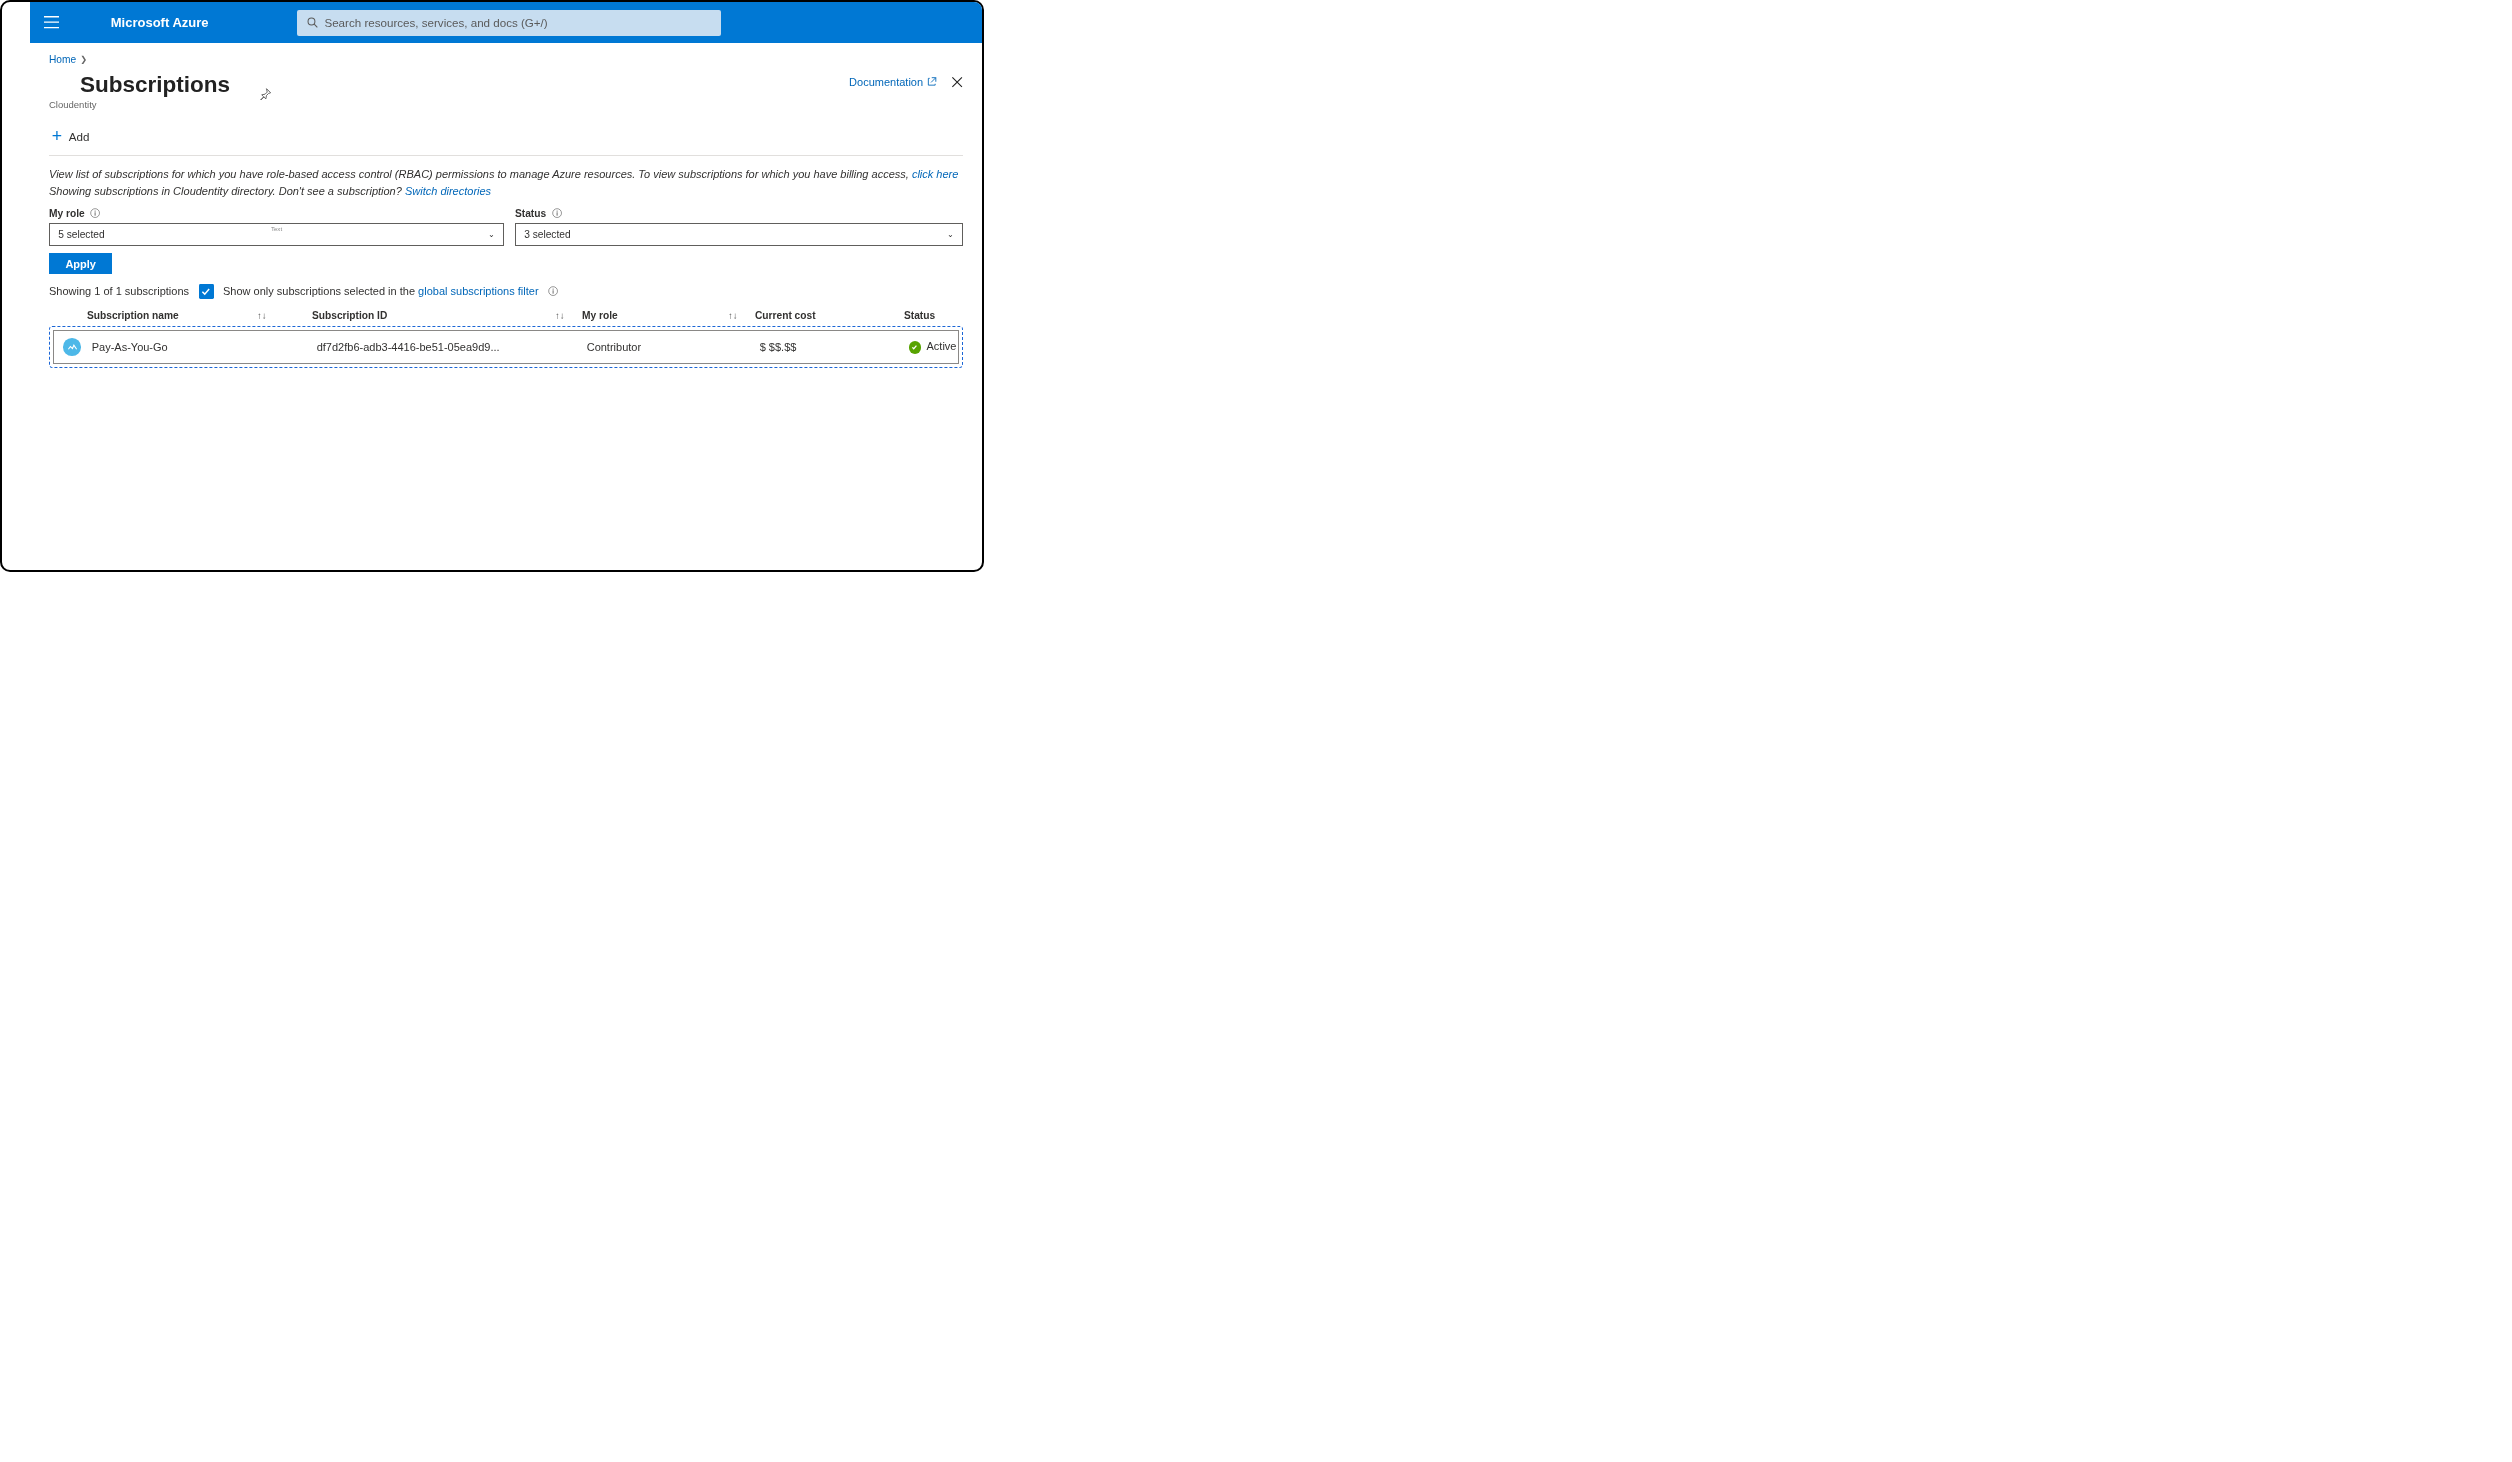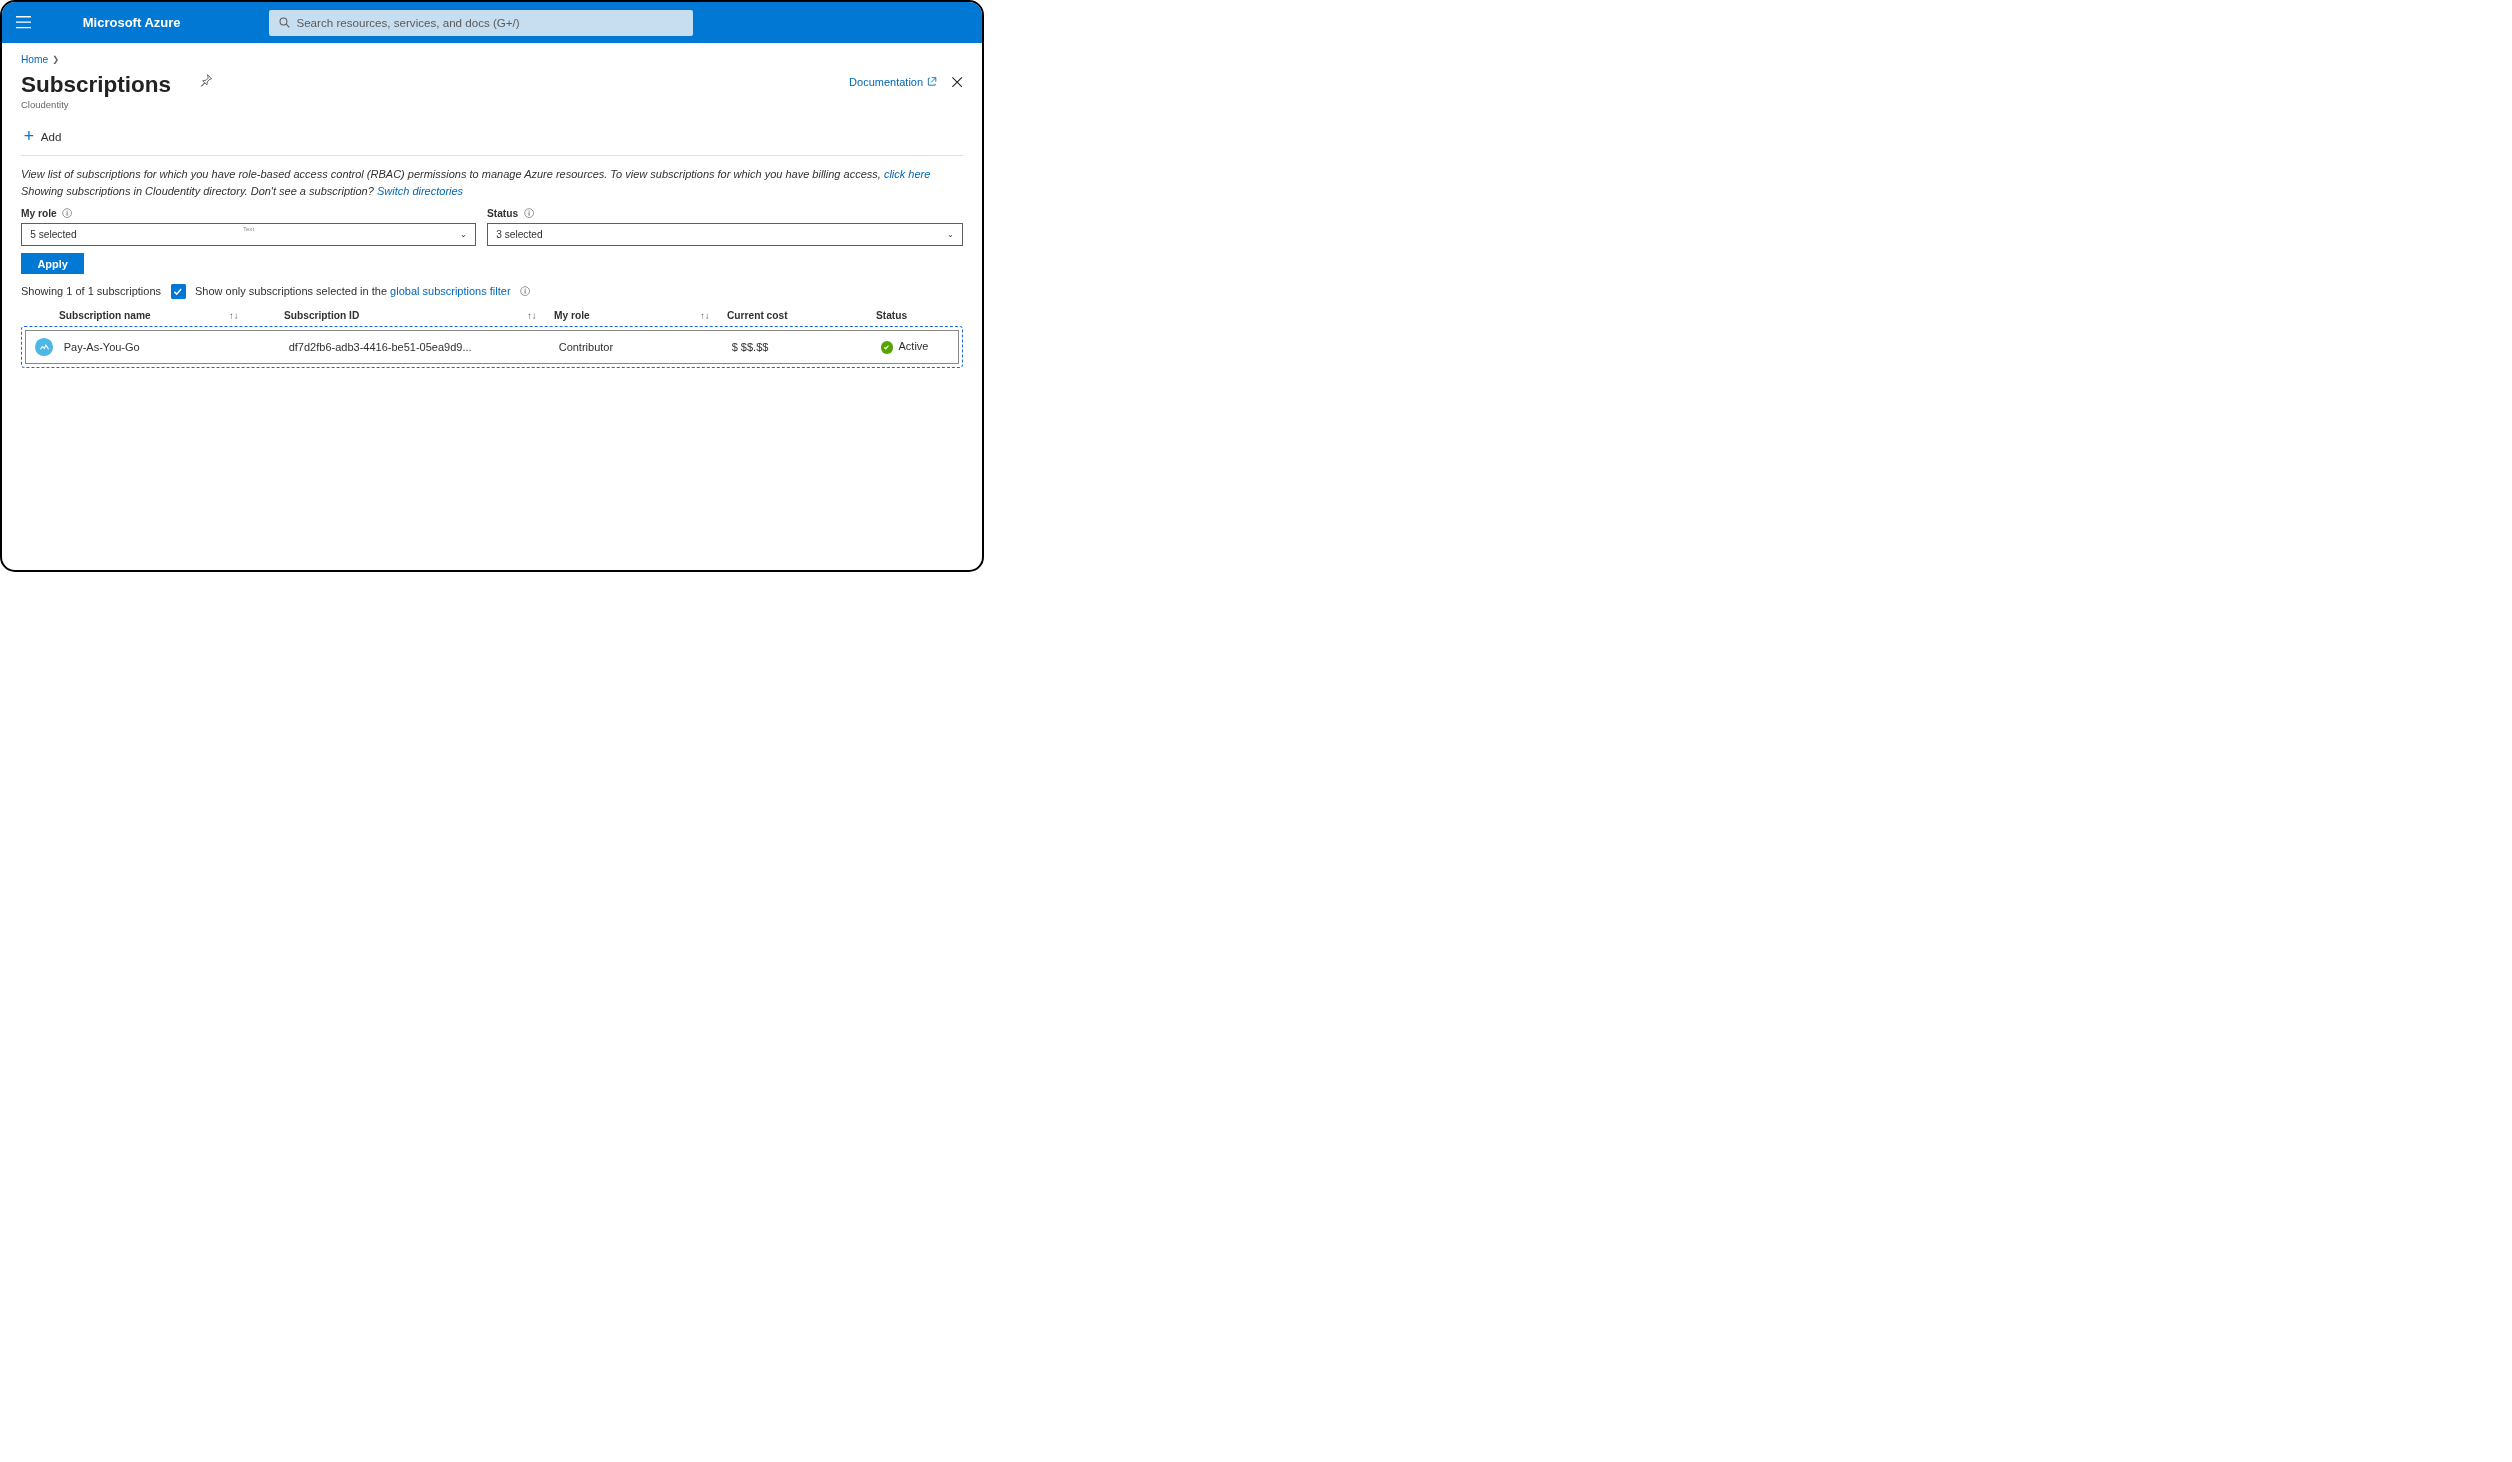--- a/index.html
+++ b/index.html
@@ -1,34 +1,34 @@
 <!DOCTYPE html>
 <html style="font-size:11px"><head>
 <meta charset="utf-8">
 <style>
   * { box-sizing: border-box; margin: 0; padding: 0; }
   body { font-family: "Segoe UI", -apple-system, sans-serif; font-size: 9.5px; color: #323130; background: #fff; }
-  .frame { width: 984px; height: 572px; border: 2px solid #000; border-radius: 15px; overflow: hidden; position: relative; }
+  .frame { width: 984px; height: 572px; border: 2px solid #000; border-radius: 10px; overflow: hidden; position: relative; padding-left: 28px; }
 
   
   .topbar { background: #0078d4; height: 41px; display: flex; align-items: center; padding: 0 8.2px; gap: 13.6px; }
   .hamburger { color: #fff; cursor: pointer; padding: 5.5px; }
   .brand { color: #fff; font-size: 13px; font-weight: 600; margin-left: 33px; margin-right: 75px; }
   .searchbox { flex: 0 0 424px; background: #c7ddf0; border-radius: 2px; height: 26px; display: flex; align-items: center; padding: 0 9.5px; gap: 6.8px; }
   .searchbox input { border: none; background: transparent; font-size: 11.6px; width: 100%; color: #5a5a5a; outline: none; }
   .searchbox input::placeholder { color: #5a5a5a; }
 
   
   .content { padding: 6.8px 19px 0 19px; }
   .breadcrumb { font-size: 10.2px; margin-top: 4.1px; margin-bottom: 6.8px; display: flex; align-items: center; gap: 4.1px; }
   .breadcrumb a { color: #0066b8; text-decoration: none; }
   .chev { color: #666; font-size: 8.2px; }
 
   .title-row { display: flex; align-items: flex-start; justify-content: space-between; }
-  .title-left { display: flex; align-items: flex-start; gap: 29px; }
+  .title-left { display: flex; align-items: flex-end; gap: 29px; margin-left: 31px; }
   h1 { font-size: 22.5px; font-weight: 600; color: #222; }
   .pin-icon { color: #555; position: relative; top: 2.7px; }
   .subtitle { color: #666; font-size: 9.5px; margin-top: 1.4px; margin-bottom: 12.3px; }
   .title-right { display: flex; align-items: center; gap: 14px; padding-top: 4.1px; }
   .doc-link { color: #0066b8; text-decoration: none; font-size: 11px; display: flex; align-items: center; gap: 4.1px; }
   .close-x { font-size: 13.6px; cursor: pointer; color: #222; }
 
   .toolbar { display: flex; align-items: center; gap: 6.8px; padding: 5.5px 0 9.5px 2.7px; border-bottom: 0.7px solid #e1dfdd; margin-bottom: 9.5px; }
   .toolbar-btn { display: flex; align-items: center; gap: 6.8px; font-size: 11.6px; color: #323130; cursor: pointer; }
   .plus { color: #0078d4; font-size: 17.7px; font-weight: 300; line-height: 1; }

